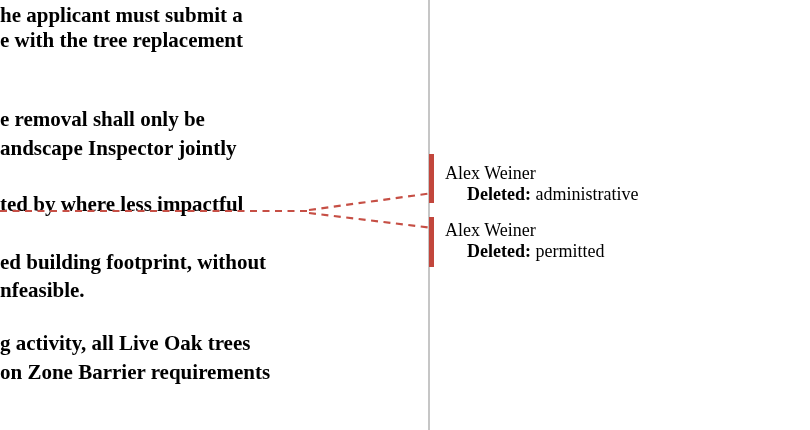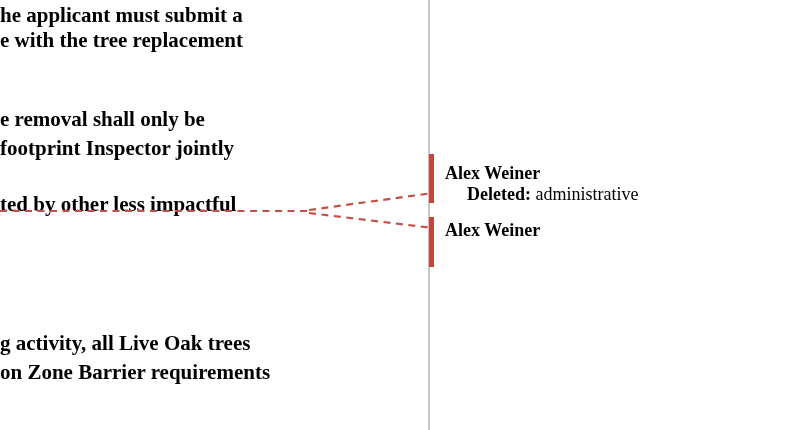--- a/index.html
+++ b/index.html
@@ -66,35 +66,37 @@
     background: var(--revision-red, #c2463c);
   }
   
   .balloon {
     position: absolute;
     left: 445px;
     font-size: 18px;
     line-height: 20.5px;
     white-space: nowrap;
   }
-  .b-author { font-weight: bold; }
+  .b-author { font-weight: normal; }
   .b-line   { padding-left: 22px; }
   .b-action { font-weight: bold; }
 </style>
 </head>
 <body>
 
 <div class="screen">
 
   <div class="doc-area">
     <div class="dl" style="top:-3px">he applicant must submit a</div>
     <div class="dl" style="top:22px">e with the tree replacement</div>
     <div class="dl" style="top:101px">e removal shall only be</div>
-    <div class="dl" style="top:130px">footprint Inspector jointly</div>
-    <div class="dl" style="top:186px">ted by other less impactful</div>
+    <div class="dl" style="top:130px">andscape Inspector jointly</div>
+    <div class="dl" style="top:186px">ted by where less impactful</div>
+    <div class="dl" style="top:244px">ed building footprint, without</div>
+    <div class="dl" style="top:272px">nfeasible.</div>
     <div class="dl" style="top:354px">on Zone Barrier requirements</div>
     <div class="dl" style="top:325px">g activity, all Live Oak trees</div>
   </div>
 
   <svg class="connectors" width="810" height="430" aria-hidden="true">
     <line class="conn" x1="0" y1="211" x2="309" y2="211"></line>
     <line class="conn" x1="309" y1="210" x2="433" y2="193"></line>
     <line class="conn" x1="309" y1="213" x2="433" y2="228"></line>
   </svg>
 
@@ -103,15 +105,16 @@
   <div class="rev-bar" style="top:154px;height:49px"></div>
   <div class="rev-bar" style="top:217px;height:50px"></div>
 
   <div class="balloon" style="top:163px">
     <div class="b-author">Alex Weiner</div>
     <div class="b-line"><span class="b-action">Deleted:</span> <span class="b-text">administrative</span></div>
   </div>
 
   <div class="balloon" style="top:220px">
     <div class="b-author">Alex Weiner</div>
+    <div class="b-line"><span class="b-action">Deleted:</span> <span class="b-text">permitted</span></div>
   </div>
 
 </div>
 
 </body></html>

